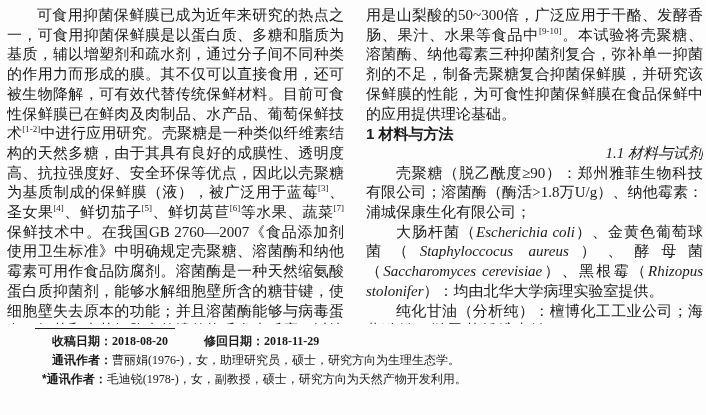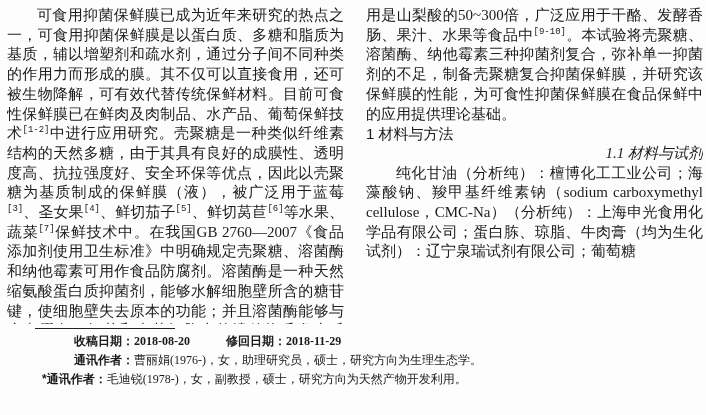--- a/index.html
+++ b/index.html
@@ -26,28 +26,27 @@
     text-align: justify;
   }
   .column.left  { left: 7px; }
   .column.right { left: 366px; }
   p { margin: 0; }
   .indent { text-indent: 2em; }
   sup {
     font-size: 9px;
     line-height: 0;
     vertical-align: super;
-    font-family: Liberation Mono, monospace;
   }
   .it { font-style: italic; }
   h2.section-heading {
     margin: 0;
     font-size: 15px;
     line-height: 19.7px;
-    font-weight: normal;
+    font-weight: bold;
     text-align: left;
     font-family: "Liberation Sans", "DejaVu Sans", sans-serif;
   }
   h3.subsection-heading {
     margin: 0;
     font-size: 15px;
     line-height: 19.7px;
     font-weight: normal;
     font-style: italic;
     text-align: right;
@@ -63,40 +62,42 @@
     line-height: 19px;
   }
   .fn-divider {
     width: 140px;
     margin-left: 35px;
     border: none;
     border-top: 1.2px solid #222;
     margin-top: 4px;
     margin-bottom: 3px;
   }
-  .fn-line { padding-left: 74px; }
+  .fn-line { padding-left: 52px; }
   .fn-line.corresponding { padding-left: 42px; }
   .fn-label {
     font-weight: bold;
     font-family: "Liberation Sans", "DejaVu Sans", sans-serif;
   }
   .fn-date { font-weight: bold; }
   .revised-group { margin-left: 36px; }
 </style>
 </head>
 <body>
 
 <div class="column left">
   <p class="indent"><span>可食用抑菌保鲜膜已成为近年来研究的热点之一，可食用抑菌保鲜膜是以蛋白质、多糖和脂质为基质，辅以增塑剂和疏水剂，通过分子间不同种类的作用力而形成的膜。其不仅可以直接食用，还可被生物降解，可有效代替传统保鲜材料。目前可食性保鲜膜已在鲜肉及肉制品、水产品、葡萄保鲜技术</span><sup>[1-2]</sup><span>中进行应用研究。壳聚糖是一种类似纤维素结构的天然多糖，由于其具有良好的成膜性、透明度高、抗拉强度好、安全环保等优点，因此以壳聚糖为基质制成的保鲜膜（液），被广泛用于蓝莓</span><sup>[3]</sup><span>、圣女果</span><sup>[4]</sup><span>、鲜切茄子</span><sup>[5]</sup><span>、鲜切莴苣</span><sup>[6]</sup><span>等水果、蔬菜</span><sup>[7]</sup><span>保鲜技术中。在我国GB 2760—2007《食品添加剂使用卫生标准》中明确规定壳聚糖、溶菌酶和纳他霉素可用作食品防腐剂。溶菌酶是一种天然缩氨酸蛋白质抑菌剂，能够水解细胞壁所含的糖苷键，使细胞壁失去原本的功能；并且溶菌酶能够与病毒蛋白、细菌和真菌细胞内的遗传物质发生反应，以达到杀菌消毒的目的</span></p>
 </div>
 
 <div class="column right">
   <p><span>用是山梨酸的50~300倍，广泛应用于干酪、发酵香肠、果汁、水果等食品中</span><sup>[9-10]</sup><span>。本试验将壳聚糖、溶菌酶、纳他霉素三种抑菌剂复合，弥补单一抑菌剂的不足，制备壳聚糖复合抑菌保鲜膜，并研究该保鲜膜的性能，为可食性抑菌保鲜膜在食品保鲜中的应用提供理论基础。</span></p>
   <h2 class="section-heading">1 材料与方法</h2>
   <h3 class="subsection-heading">1.1 材料与试剂</h3>
+  <p class="indent"><span>壳聚糖（脱乙酰度≥90）：郑州雅菲生物科技有限公司；溶菌酶（酶活&gt;1.8万U/g）、纳他霉素：浦城保康生化有限公司；</span></p>
+  <p class="indent"><span>大肠杆菌（</span><span class="it">Escherichia coli</span><span>）、金黄色葡萄球菌（</span><span class="it">Staphyloccocus aureus</span><span>）、酵母菌（</span><span class="it">Saccharomyces cerevisiae</span><span>）、黑根霉（</span><span class="it">Rhizopus stolonifer</span><span>）：均由北华大学病理实验室提供。</span></p>
   <p class="indent"><span>纯化甘油（分析纯）：檀博化工工业公司；海藻酸钠、羧甲基纤维素钠（sodium carboxymethyl cellulose，CMC-Na）（分析纯）：上海申光食用化学品有限公司；蛋白胨、琼脂、牛肉膏（均为生化试剂）：辽宁泉瑞试剂有限公司；葡萄糖</span></p>
 </div>
 
 <div class="footnote">
   <hr class="fn-divider">
   <div class="fn-line">
     <span class="fn-label">收稿日期：</span><span class="fn-date">2018-08-20</span><span class="revised-group"><span class="fn-label">修回日期：</span><span class="fn-date">2018-11-29</span></span>
   </div>
   <div class="fn-line">
     <span class="fn-label">通讯作者：</span><span>曹丽娟(1976-)，女，助理研究员，硕士，研究方向为生理生态学。</span>

